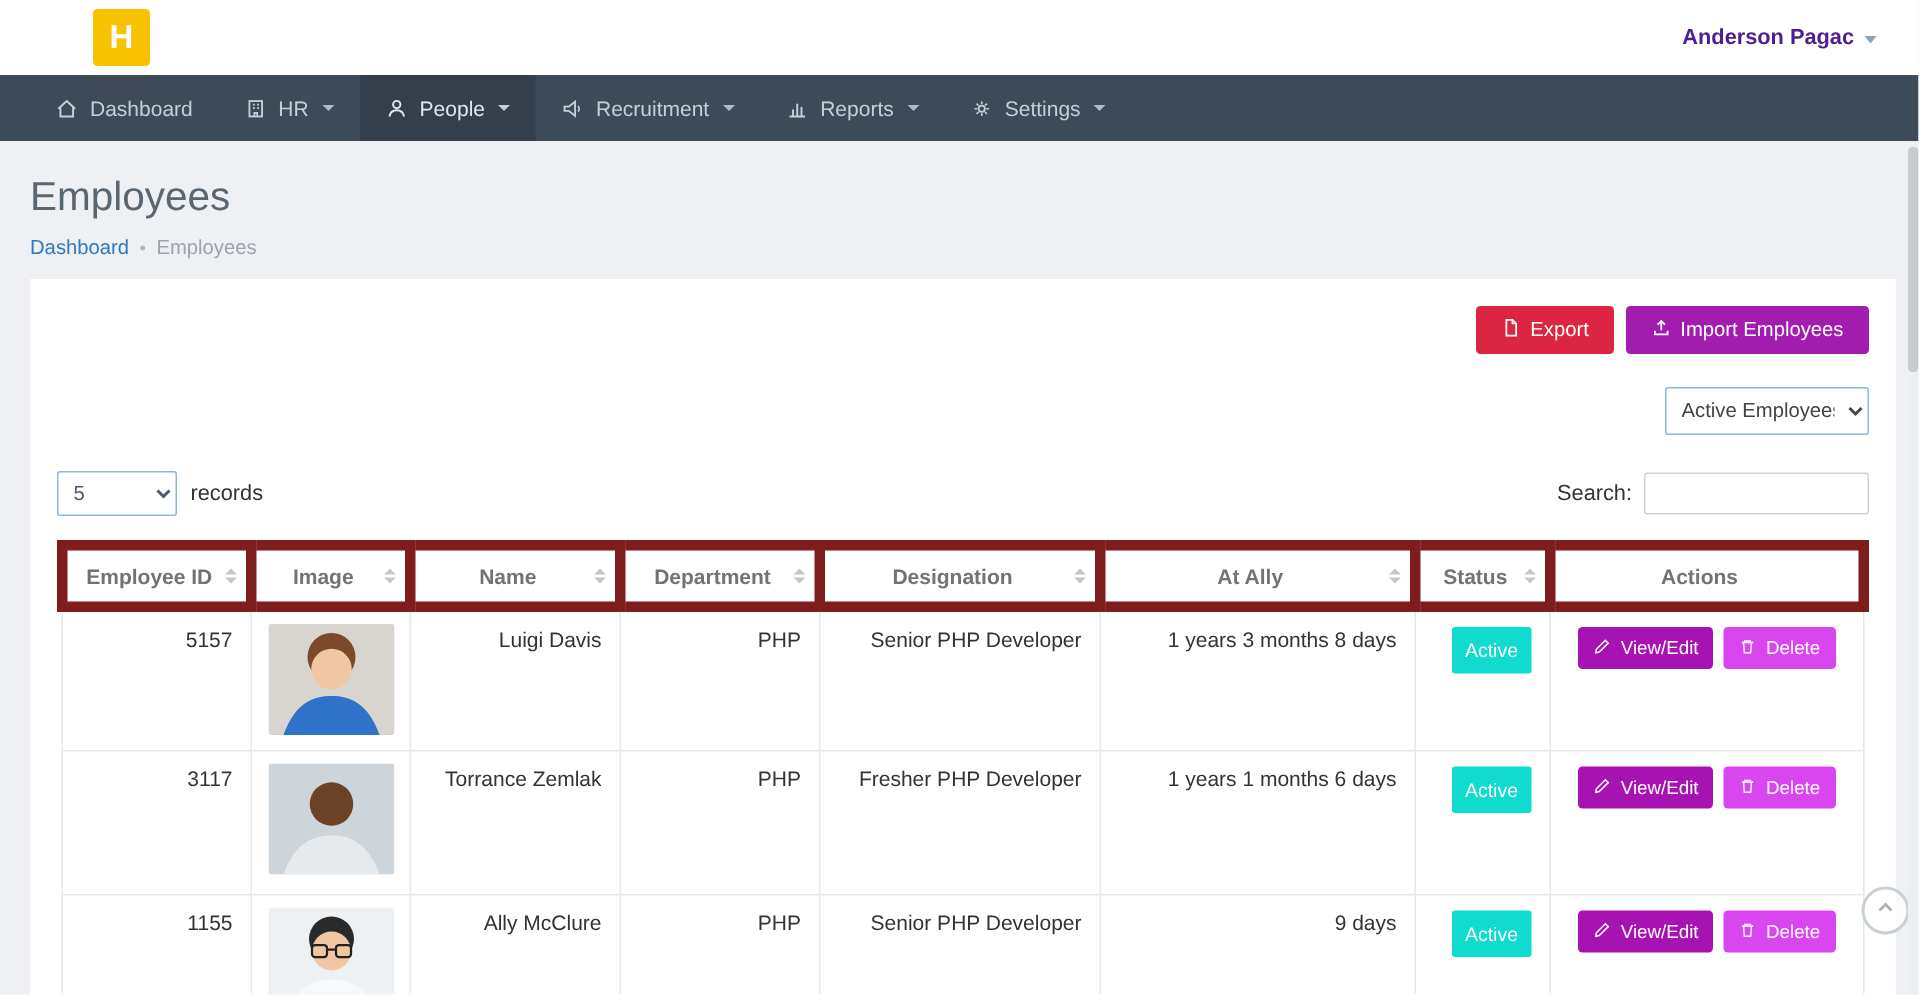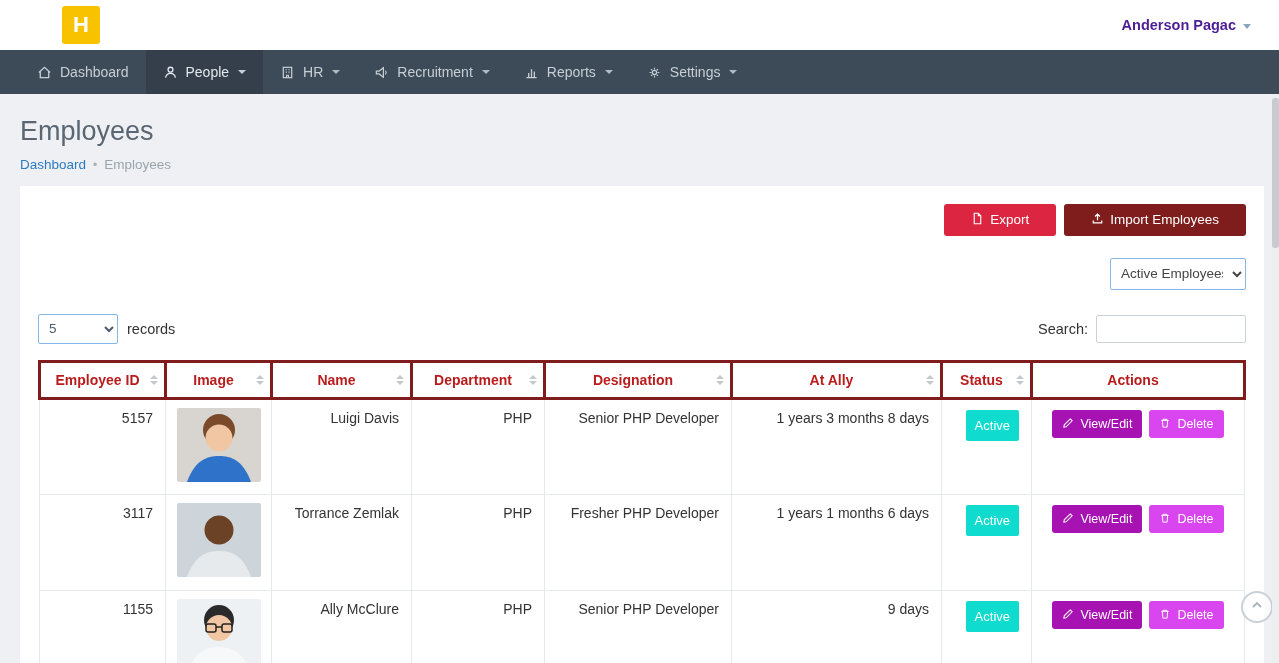--- a/index.html
+++ b/index.html
@@ -54,46 +54,46 @@
   .crumb-current { color:#9ba4ac; }
 
   
   .card {
     margin:14px 15px 0 20px; background:#fff; padding:18px 18px 40px;
     min-height:620px;
   }
   .toolbar-top { display:flex; justify-content:flex-end; gap:8px; }
   .btn {
     display:inline-flex; align-items:center; gap:6px; border:none; cursor:pointer;
-    color:#fff; border-radius:3px; font-size:13.5px; padding:8px 27px;
+    color:#fff; border-radius:3px; font-size:13.5px; padding:8px 17px;
     font-family:inherit; line-height:1;
   }
   .btn-export { background:#dc2540; }
-  .btn-import { background:#7f1d1d; }
+  .btn-import { background:#a21caf; }
 
   .filter-row { display:flex; justify-content:flex-end; margin-top:22px; }
   select {
     font-family:inherit; font-size:13.5px; color:#444; background:#fff;
     border:1px solid #86b7e8; border-radius:2px; height:32px; padding:0 6px;
   }
   .filter-select { width:136px;text-align:center; }
 
   .controls-row { display:flex; justify-content:space-between; align-items:center; margin-top:24px; }
   .records-group { display:flex; align-items:center; gap:9px; font-size:14.5px; color:#333; }
   .records-select { width:80px; height:30px; color:#4a5b6b; }
   .search-group { display:flex; align-items:center; gap:8px; font-size:14.5px; color:#333; }
   .search-input {
     width:150px; height:28px; border:1px solid #ccd2d8; border-radius:2px;
     font-family:inherit; font-size:13.5px; padding:0 6px;
   }
 
   
   table { width:100%; border-collapse:collapse; margin-top:16px; }
   th {
-    border:3px solid #7f1d1d; padding:9px 18px 9px 8px; font-size:14px; color:#b91c1c;
+    border:7px solid #7f1d1d; padding:9px 18px 9px 8px; font-size:14px; color:#737373;
     text-align:center; font-weight:bold; position:relative; cursor:pointer;
     white-space:nowrap;
   }
   .sort-icon {
     position:absolute; right:6px; top:50%; transform:translateY(-50%);
     display:flex; flex-direction:column; gap:2px;
   }
   .sort-up { width:0;height:0;border-left:4px solid transparent;border-right:4px solid transparent;border-bottom:4px solid #c3c8cd; }
   .sort-dn { width:0;height:0;border-left:4px solid transparent;border-right:4px solid transparent;border-top:4px solid #c3c8cd; }
   td {
@@ -135,38 +135,38 @@
 
 <div class="nav">
   <div class="nav-item">
     <span class="nav-icon">
       <svg width="15" height="15" viewBox="0 0 16 16">
           <path d="M2 8 L8 2.5 L14 8 M3.5 7 V13.5 H12.5 V7" fill="none" stroke="currentColor" stroke-width="1.4"></path>
         </svg>
     </span>
     <span>Dashboard</span>
   </div>
+  <div class="nav-item">
+    <span class="nav-icon">
+      <svg width="15" height="15" viewBox="0 0 16 16">
+          <rect x="3.5" y="2.5" width="9" height="11" fill="none" stroke="currentColor" stroke-width="1.3"></rect>
+          <path d="M6 5h1.3 M9 5h1.3 M6 7.6h1.3 M9 7.6h1.3 M7 13.5v-2.6h2v2.6" fill="none" stroke="currentColor" stroke-width="1.2"></path>
+        </svg>
+    </span>
+    <span>HR</span>
+    <span class="nav-caret"></span>
+  </div>
   <div class="nav-item active">
     <span class="nav-icon">
       <svg width="15" height="15" viewBox="0 0 16 16">
           <circle cx="8" cy="5" r="2.6" fill="none" stroke="currentColor" stroke-width="1.4"></circle>
           <path d="M2.8 13.5 C3.4 10 6 9 8 9 C10 9 12.6 10 13.2 13.5" fill="none" stroke="currentColor" stroke-width="1.4"></path>
         </svg>
     </span>
     <span>People</span>
-    <span class="nav-caret"></span>
-  </div>
-  <div class="nav-item">
-    <span class="nav-icon">
-      <svg width="15" height="15" viewBox="0 0 16 16">
-          <rect x="3.5" y="2.5" width="9" height="11" fill="none" stroke="currentColor" stroke-width="1.3"></rect>
-          <path d="M6 5h1.3 M9 5h1.3 M6 7.6h1.3 M9 7.6h1.3 M7 13.5v-2.6h2v2.6" fill="none" stroke="currentColor" stroke-width="1.2"></path>
-        </svg>
-    </span>
-    <span>HR</span>
     <span class="nav-caret"></span>
   </div>
   <div class="nav-item">
     <span class="nav-icon">
       <svg width="15" height="15" viewBox="0 0 16 16">
           <path d="M2.5 6.5h3l4.5-3.5v10L5.5 9.5h-3z" fill="none" stroke="currentColor" stroke-width="1.3"></path>
           <path d="M12 6 C13.2 6.8 13.2 9.2 12 10" fill="none" stroke="currentColor" stroke-width="1.2"></path>
         </svg>
     </span>
     <span>Recruitment</span>

